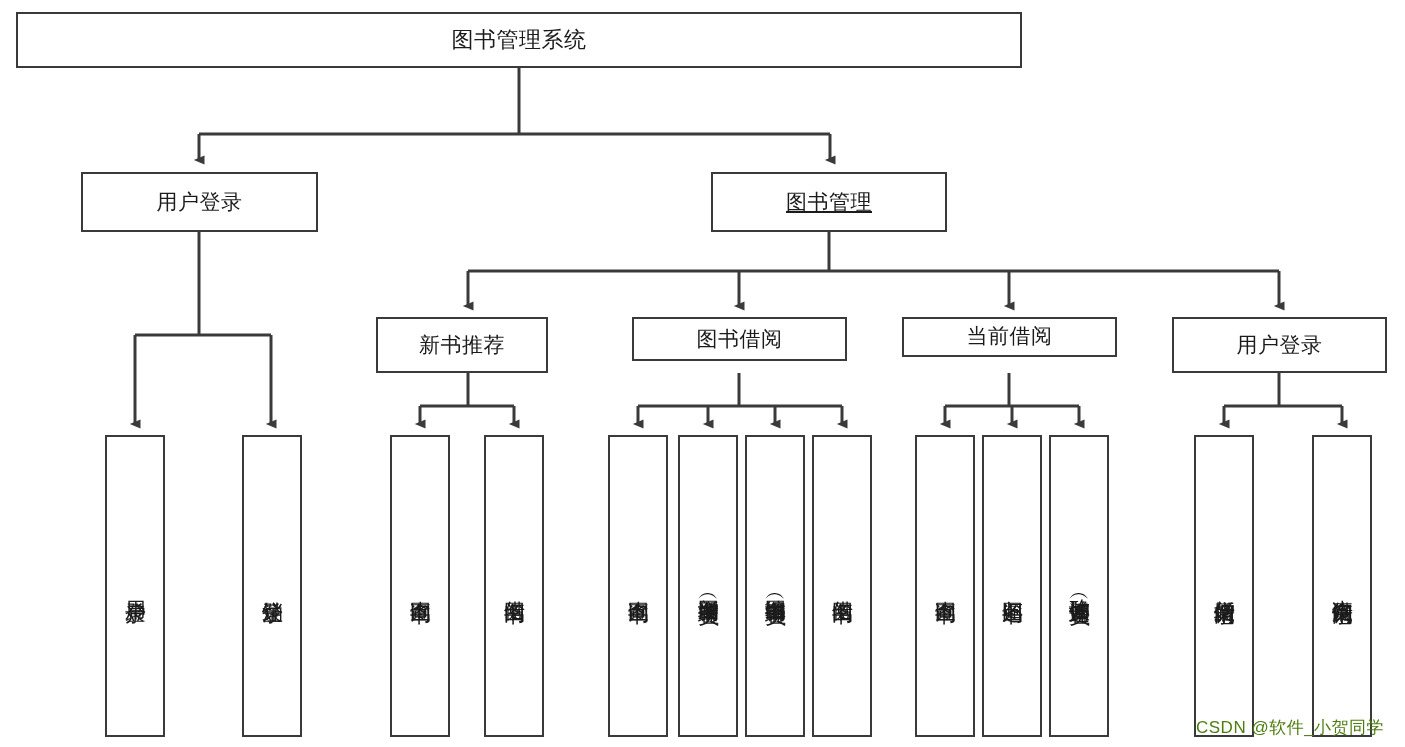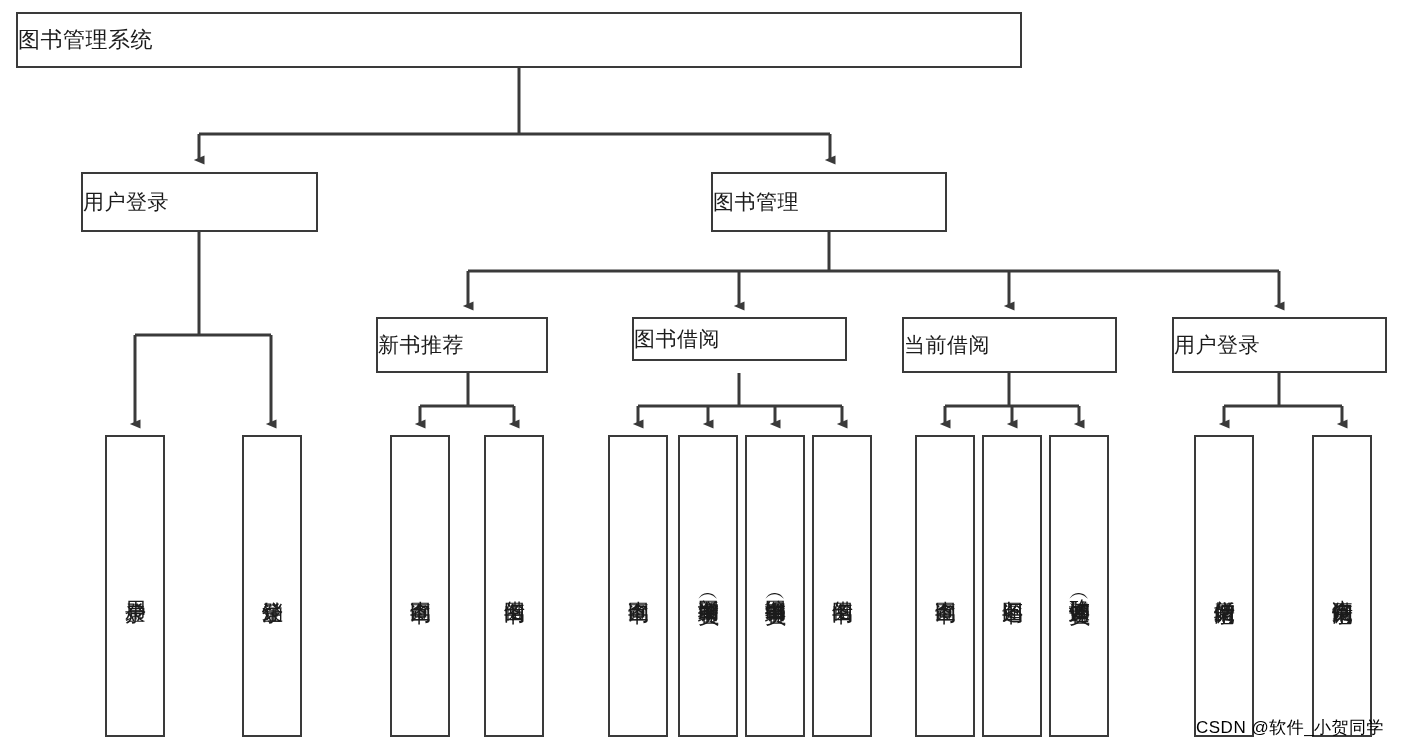--- a/index.html
+++ b/index.html
@@ -25,21 +25,21 @@
     height: 747px;
     pointer-events: none;
   }
   .node {
     position: absolute;
     box-sizing: border-box;
     background: #ffffff;
     border: 2px solid #3a3a3a;
     display: flex;
     align-items: center;
-    justify-content: flex-start;
+    justify-content: center;
     color: #1b1b1b;
   }
   .node .label {
     text-align: center;
     line-height: 1.12;
     letter-spacing: 0.5px;
   }
   .node.horiz .label {
     font-size: 21px;
   }
@@ -54,21 +54,21 @@
     writing-mode: vertical-rl;
     text-orientation: upright;
     font-size: 21px;
     line-height: 1.18;
     letter-spacing: 1px;
     white-space: nowrap;
   }
   .watermark {
     position: absolute;
     font-size: 17px;
-    color: #000000;
+    color: #4d7c0f;
     white-space: nowrap;
     letter-spacing: 0.5px;
   }
 </style>
 </head>
 <body>
 
 <div id="canvas">
 
   <svg class="wires" viewBox="0 0 1405 747" xmlns="http://www.w3.org/2000/svg">
@@ -121,31 +121,31 @@
     </g>
   </svg>
 
   <div class="node root horiz" style="left:16px; top:12px; width:1006px; height:56px;">
     <span class="label">图书管理系统</span>
   </div>
 
   <div class="node horiz" style="left:81px; top:172px; width:237px; height:60px;">
     <span class="label">用户登录</span>
   </div>
-  <div class="node horiz" style="left:711px; top:172px; width:236px; height:60px;">
+  <div class="node horiz" style="left:711px; top:172px; width:236px; height:60px;text-decoration:underline;">
     <span class="label">图书管理</span>
   </div>
 
   <div class="node horiz" style="left:376px; top:317px; width:172px; height:56px;">
     <span class="label">新书推荐</span>
   </div>
   <div class="node horiz" style="left:632px; top:317px; width:215px; height:44px;">
     <span class="label">图书借阅</span>
   </div>
-  <div class="node horiz" style="left:902px; top:317px; width:215px; height:56px;">
+  <div class="node horiz" style="left:902px; top:317px; width:215px; height:40px;font-family:Liberation Serif, serif;">
     <span class="label">当前借阅</span>
   </div>
   <div class="node horiz" style="left:1172px; top:317px; width:215px; height:56px;">
     <span class="label">用户登录</span>
   </div>
 
   <div class="node vert" style="left:105px; top:435px; width:60px; height:302px;">
     <span class="label">用户登录</span>
   </div>
   <div class="node vert" style="left:242px; top:435px; width:60px; height:302px;">

